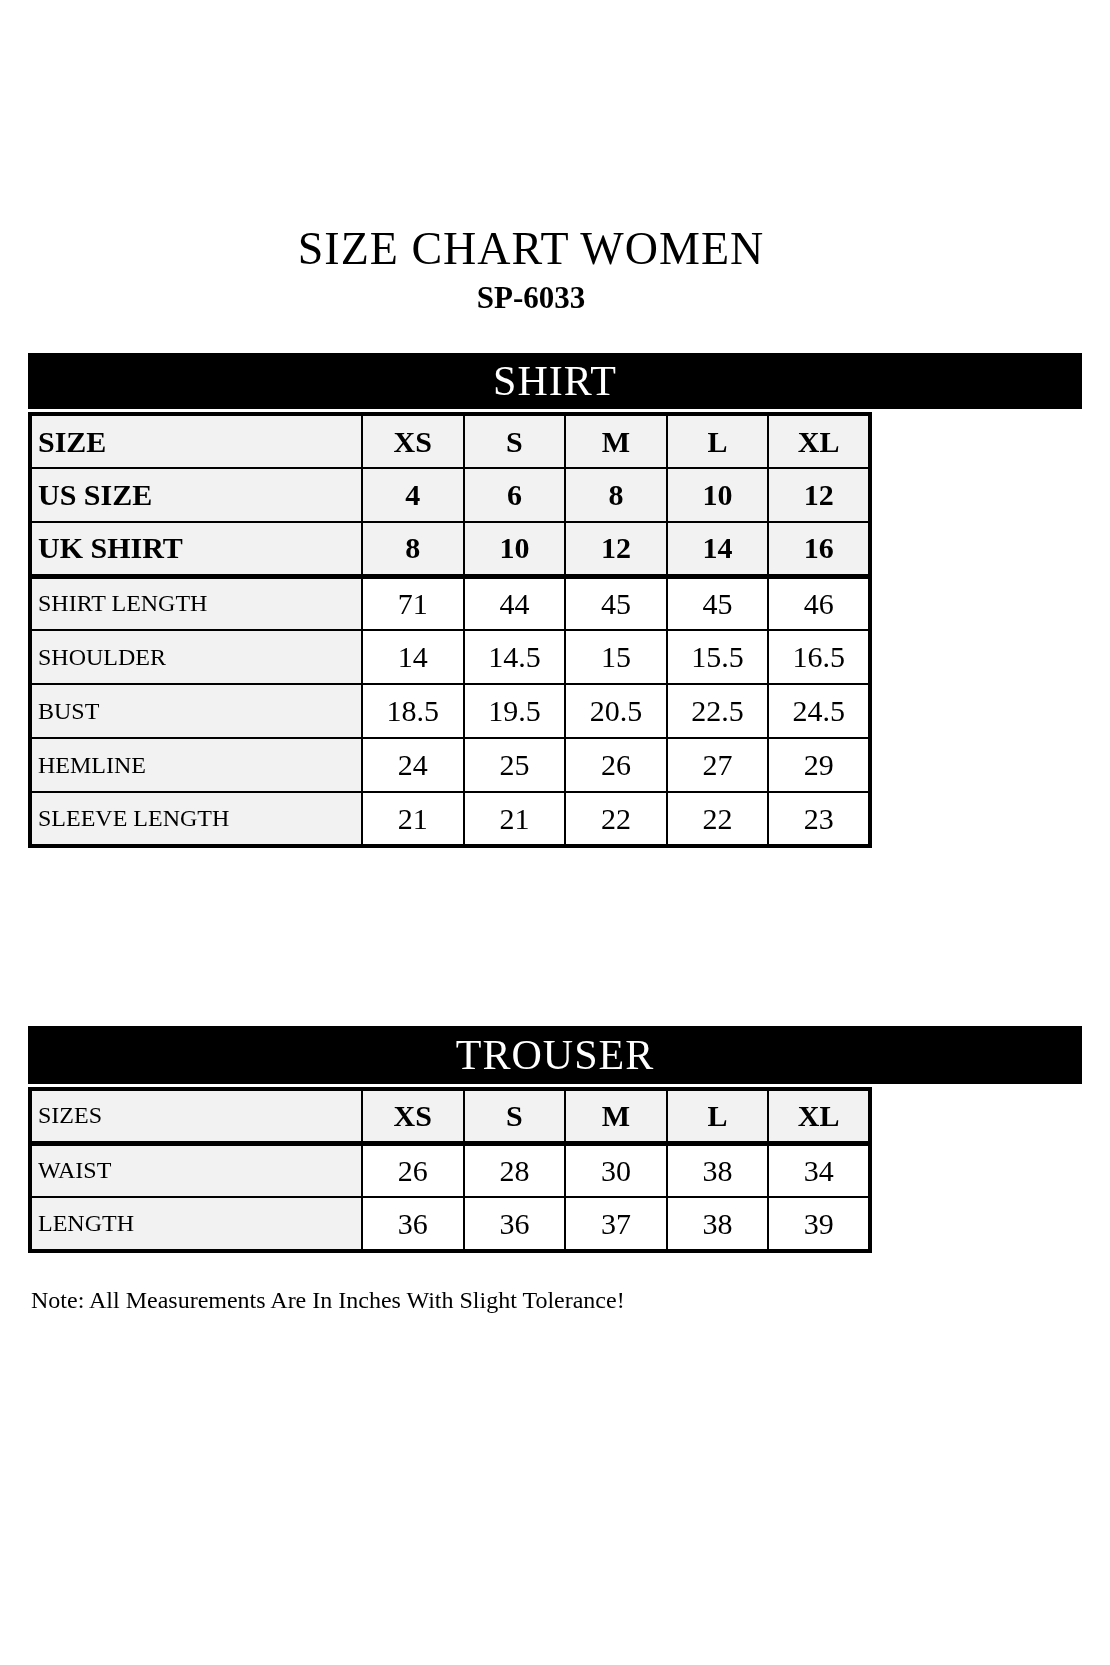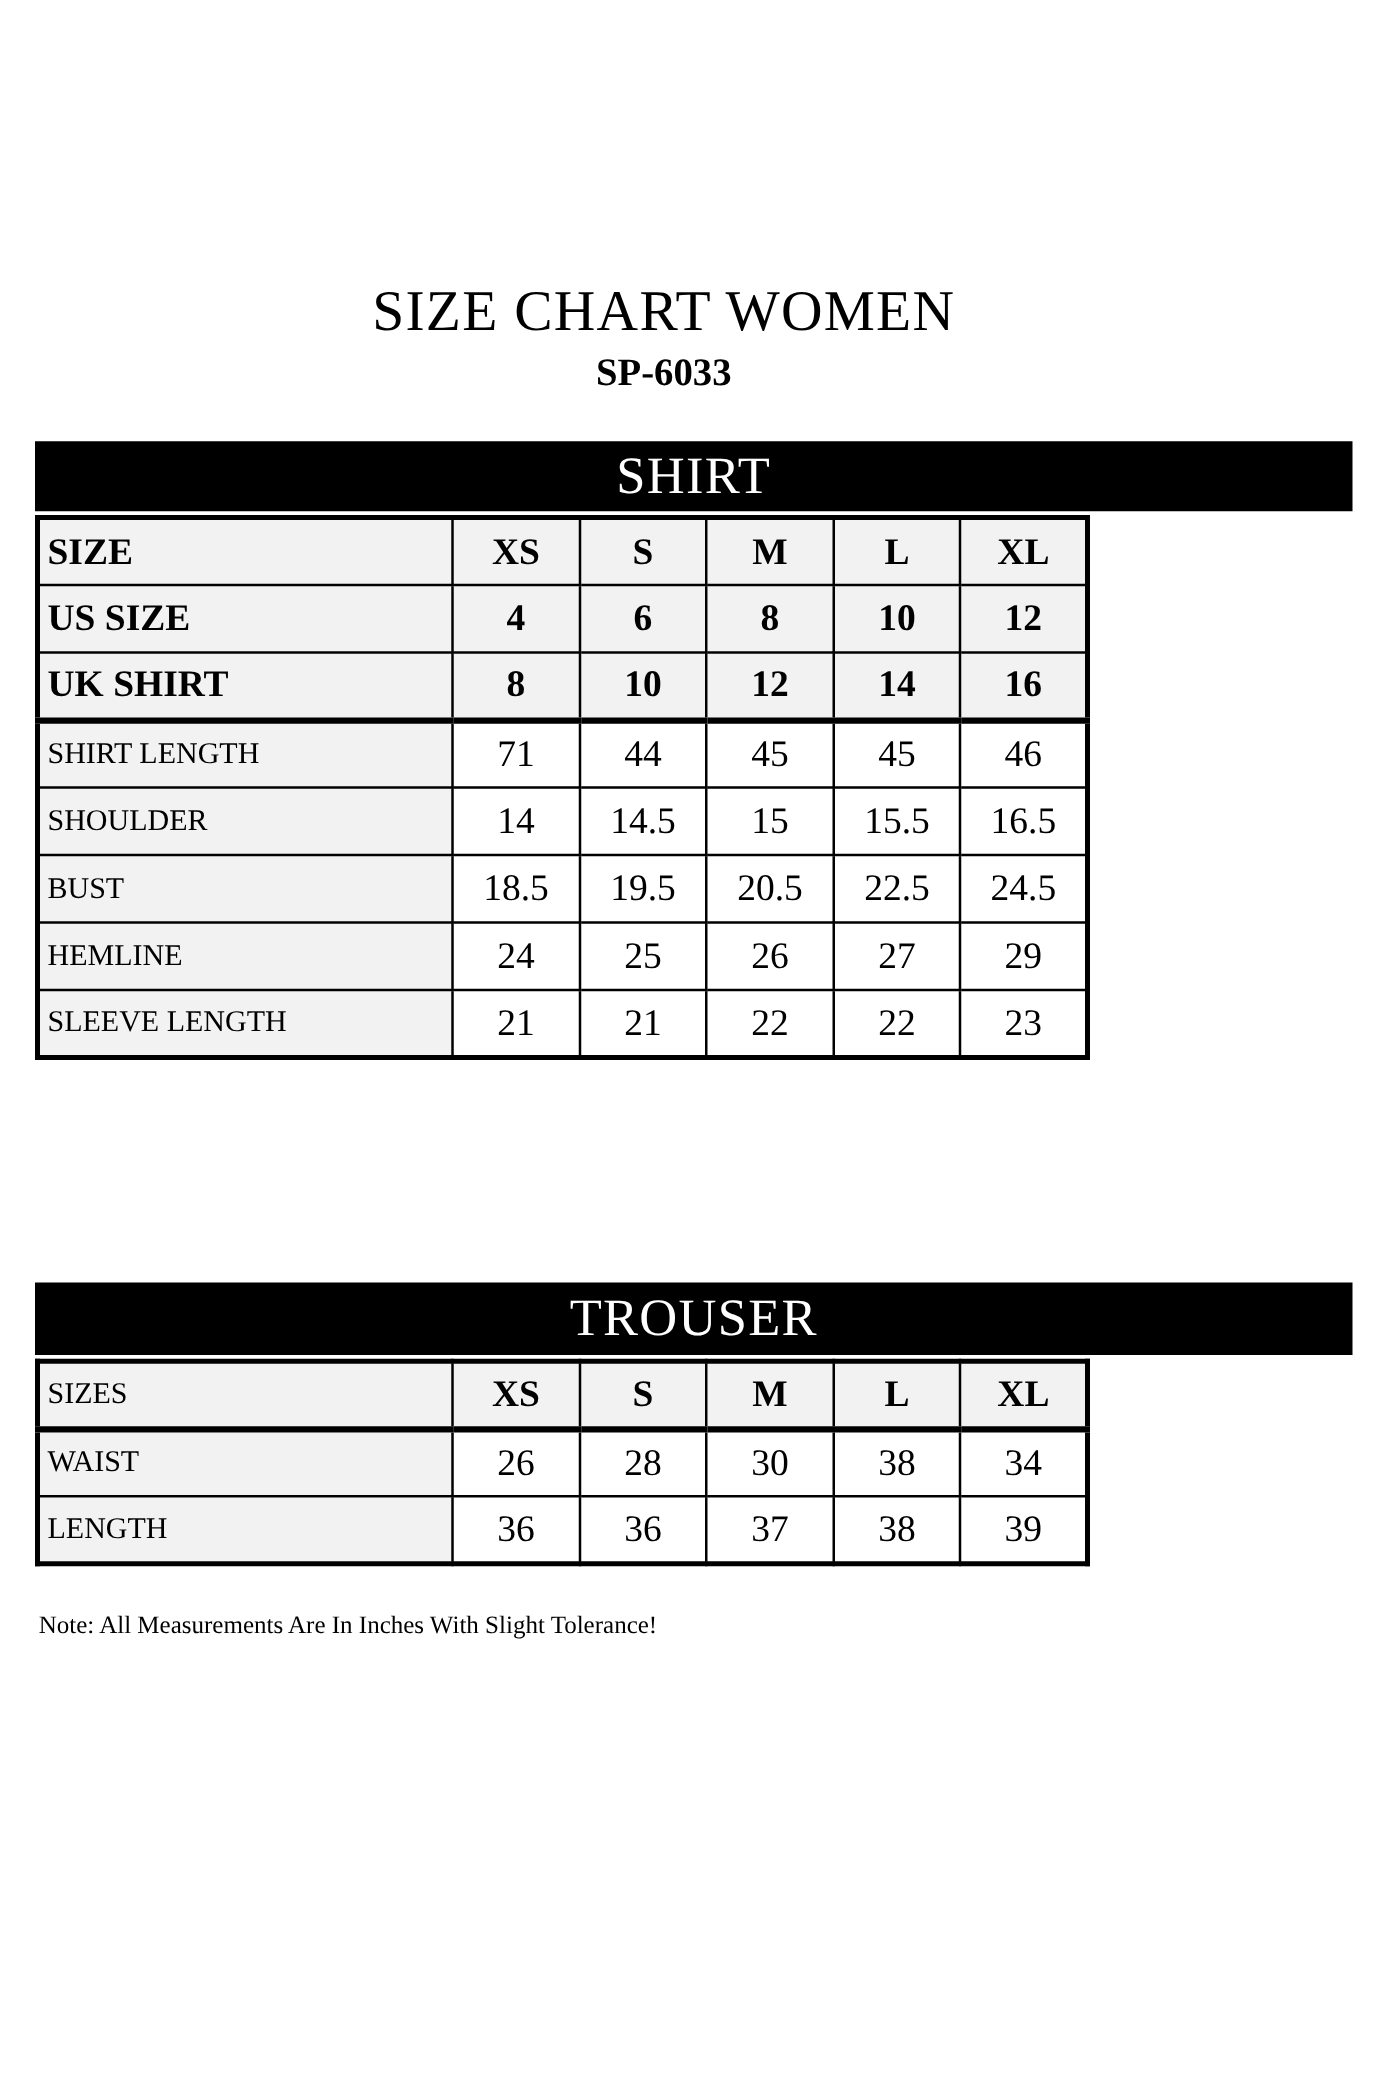--- a/index.html
+++ b/index.html
@@ -89,21 +89,21 @@
   td.val{
     text-align:center;
     font-size:30px;
     background:#ffffff;
   }
   td.val.b{font-weight:bold;}
   tr.shaded td{background:var(--shade);}
   tr.thick td{border-bottom-width:5px;}
   .note{
     margin:33px 0 0 31px;
-    font-size:20px;
+    font-size:24px;
     line-height:28px;
   }
 </style>
 </head>
 <body>
 
 <div class="page">
 
   <div class="heading">
     <h1 class="page-title">SIZE CHART WOMEN</h1>

